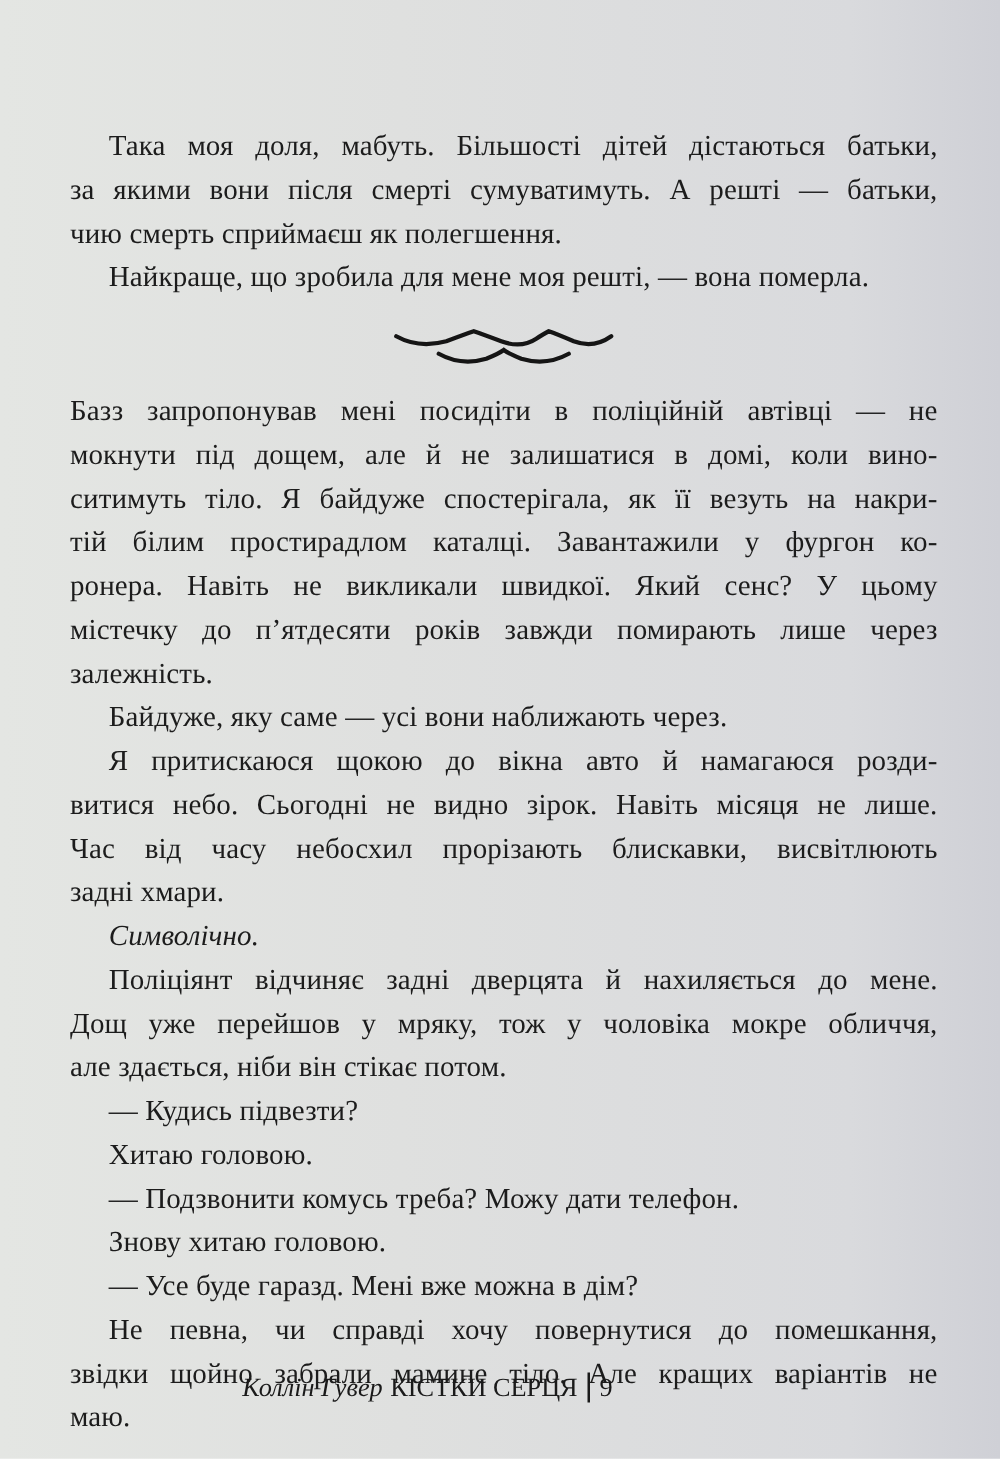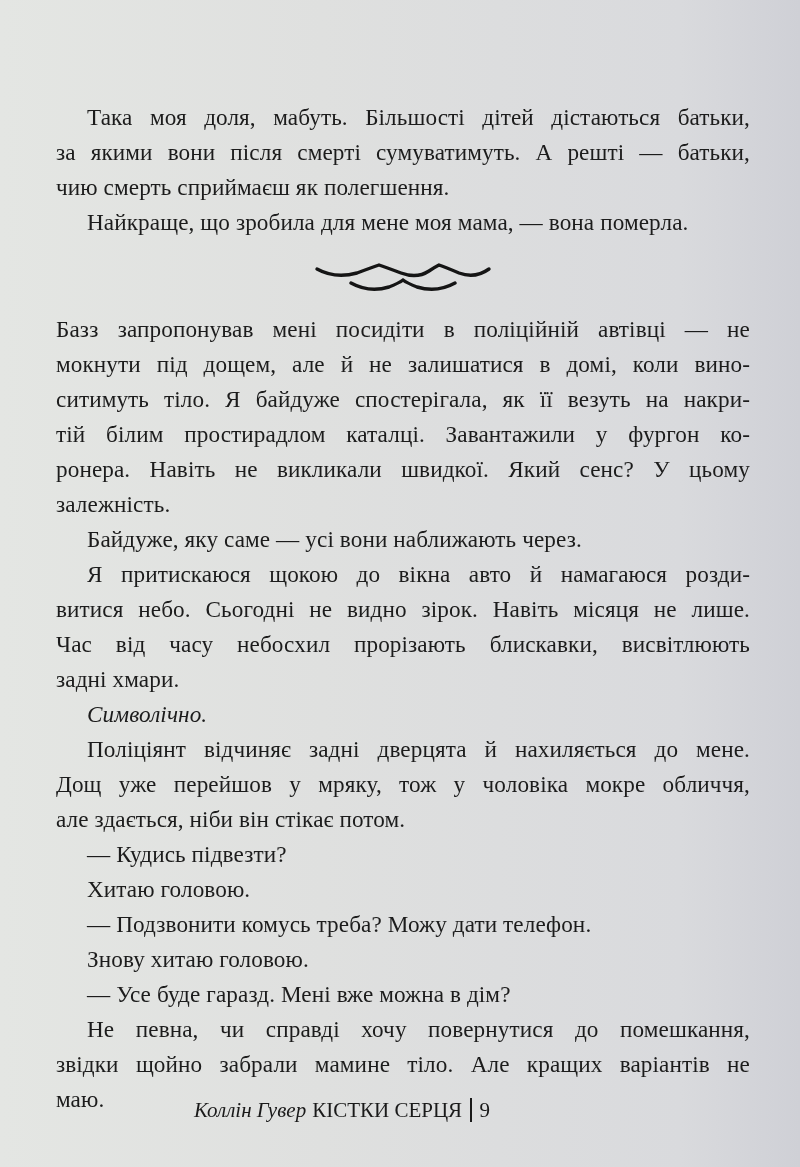--- a/index.html
+++ b/index.html
@@ -43,36 +43,37 @@
 <body>
 
 <div class="page">
 
   <p class="para indent">
     <span>Така моя доля, мабуть. Більшості дітей дістаються батьки,</span>
     <span>за якими вони після смерті сумуватимуть. А решті — батьки,</span>
     <span>чию смерть сприймаєш як полегшення.</span>
   </p>
   <p class="para indent">
-    <span>Найкраще, що зробила для мене моя мама, — вона померла.</span>
+    <span>Найкраще, що зробила для мене моя решті, — вона померла.</span>
   </p>
 
   <div class="ornament">
     <svg width="180" height="30" viewBox="0 0 180 30">
       <path d="M4 6 Q 22 16 44 10 Q 60 4 66 2 Q 72 4 88 10 Q 104 16 116 8 Q 122 4 126 2 Q 132 4 146 10 Q 162 16 176 6" fill="none" stroke="#151515" stroke-width="3.4" stroke-linecap="round"></path>
       <path d="M38 20 Q 56 30 76 24 Q 86 20 90 17 Q 94 20 104 24 Q 124 30 142 20" fill="none" stroke="#151515" stroke-width="3.4" stroke-linecap="round"></path>
     </svg>
   </div>
 
   <p class="para">
     <span>Базз запропонував мені посидіти в поліційній автівці — не</span>
     <span>мокнути під дощем, але й не залишатися в домі, коли вино-</span>
     <span>ситимуть тіло. Я байдуже спостерігала, як її везуть на накри-</span>
     <span>тій білим простирадлом каталці. Завантажили у фургон ко-</span>
     <span>ронера. Навіть не викликали швидкої. Який сенс? У цьому</span>
+    <span>містечку до п’ятдесяти років завжди помирають лише через</span>
     <span>залежність.</span>
   </p>
   <p class="para indent">
     <span>Байдуже, яку саме — усі вони наближають через.</span>
   </p>
   <p class="para indent">
     <span>Я притискаюся щокою до вікна авто й намагаюся розди-</span>
     <span>витися небо. Сьогодні не видно зірок. Навіть місяця не лише.</span>
     <span>Час від часу небосхил прорізають блискавки, висвітлюють</span>
     <span>задні хмари.</span>

